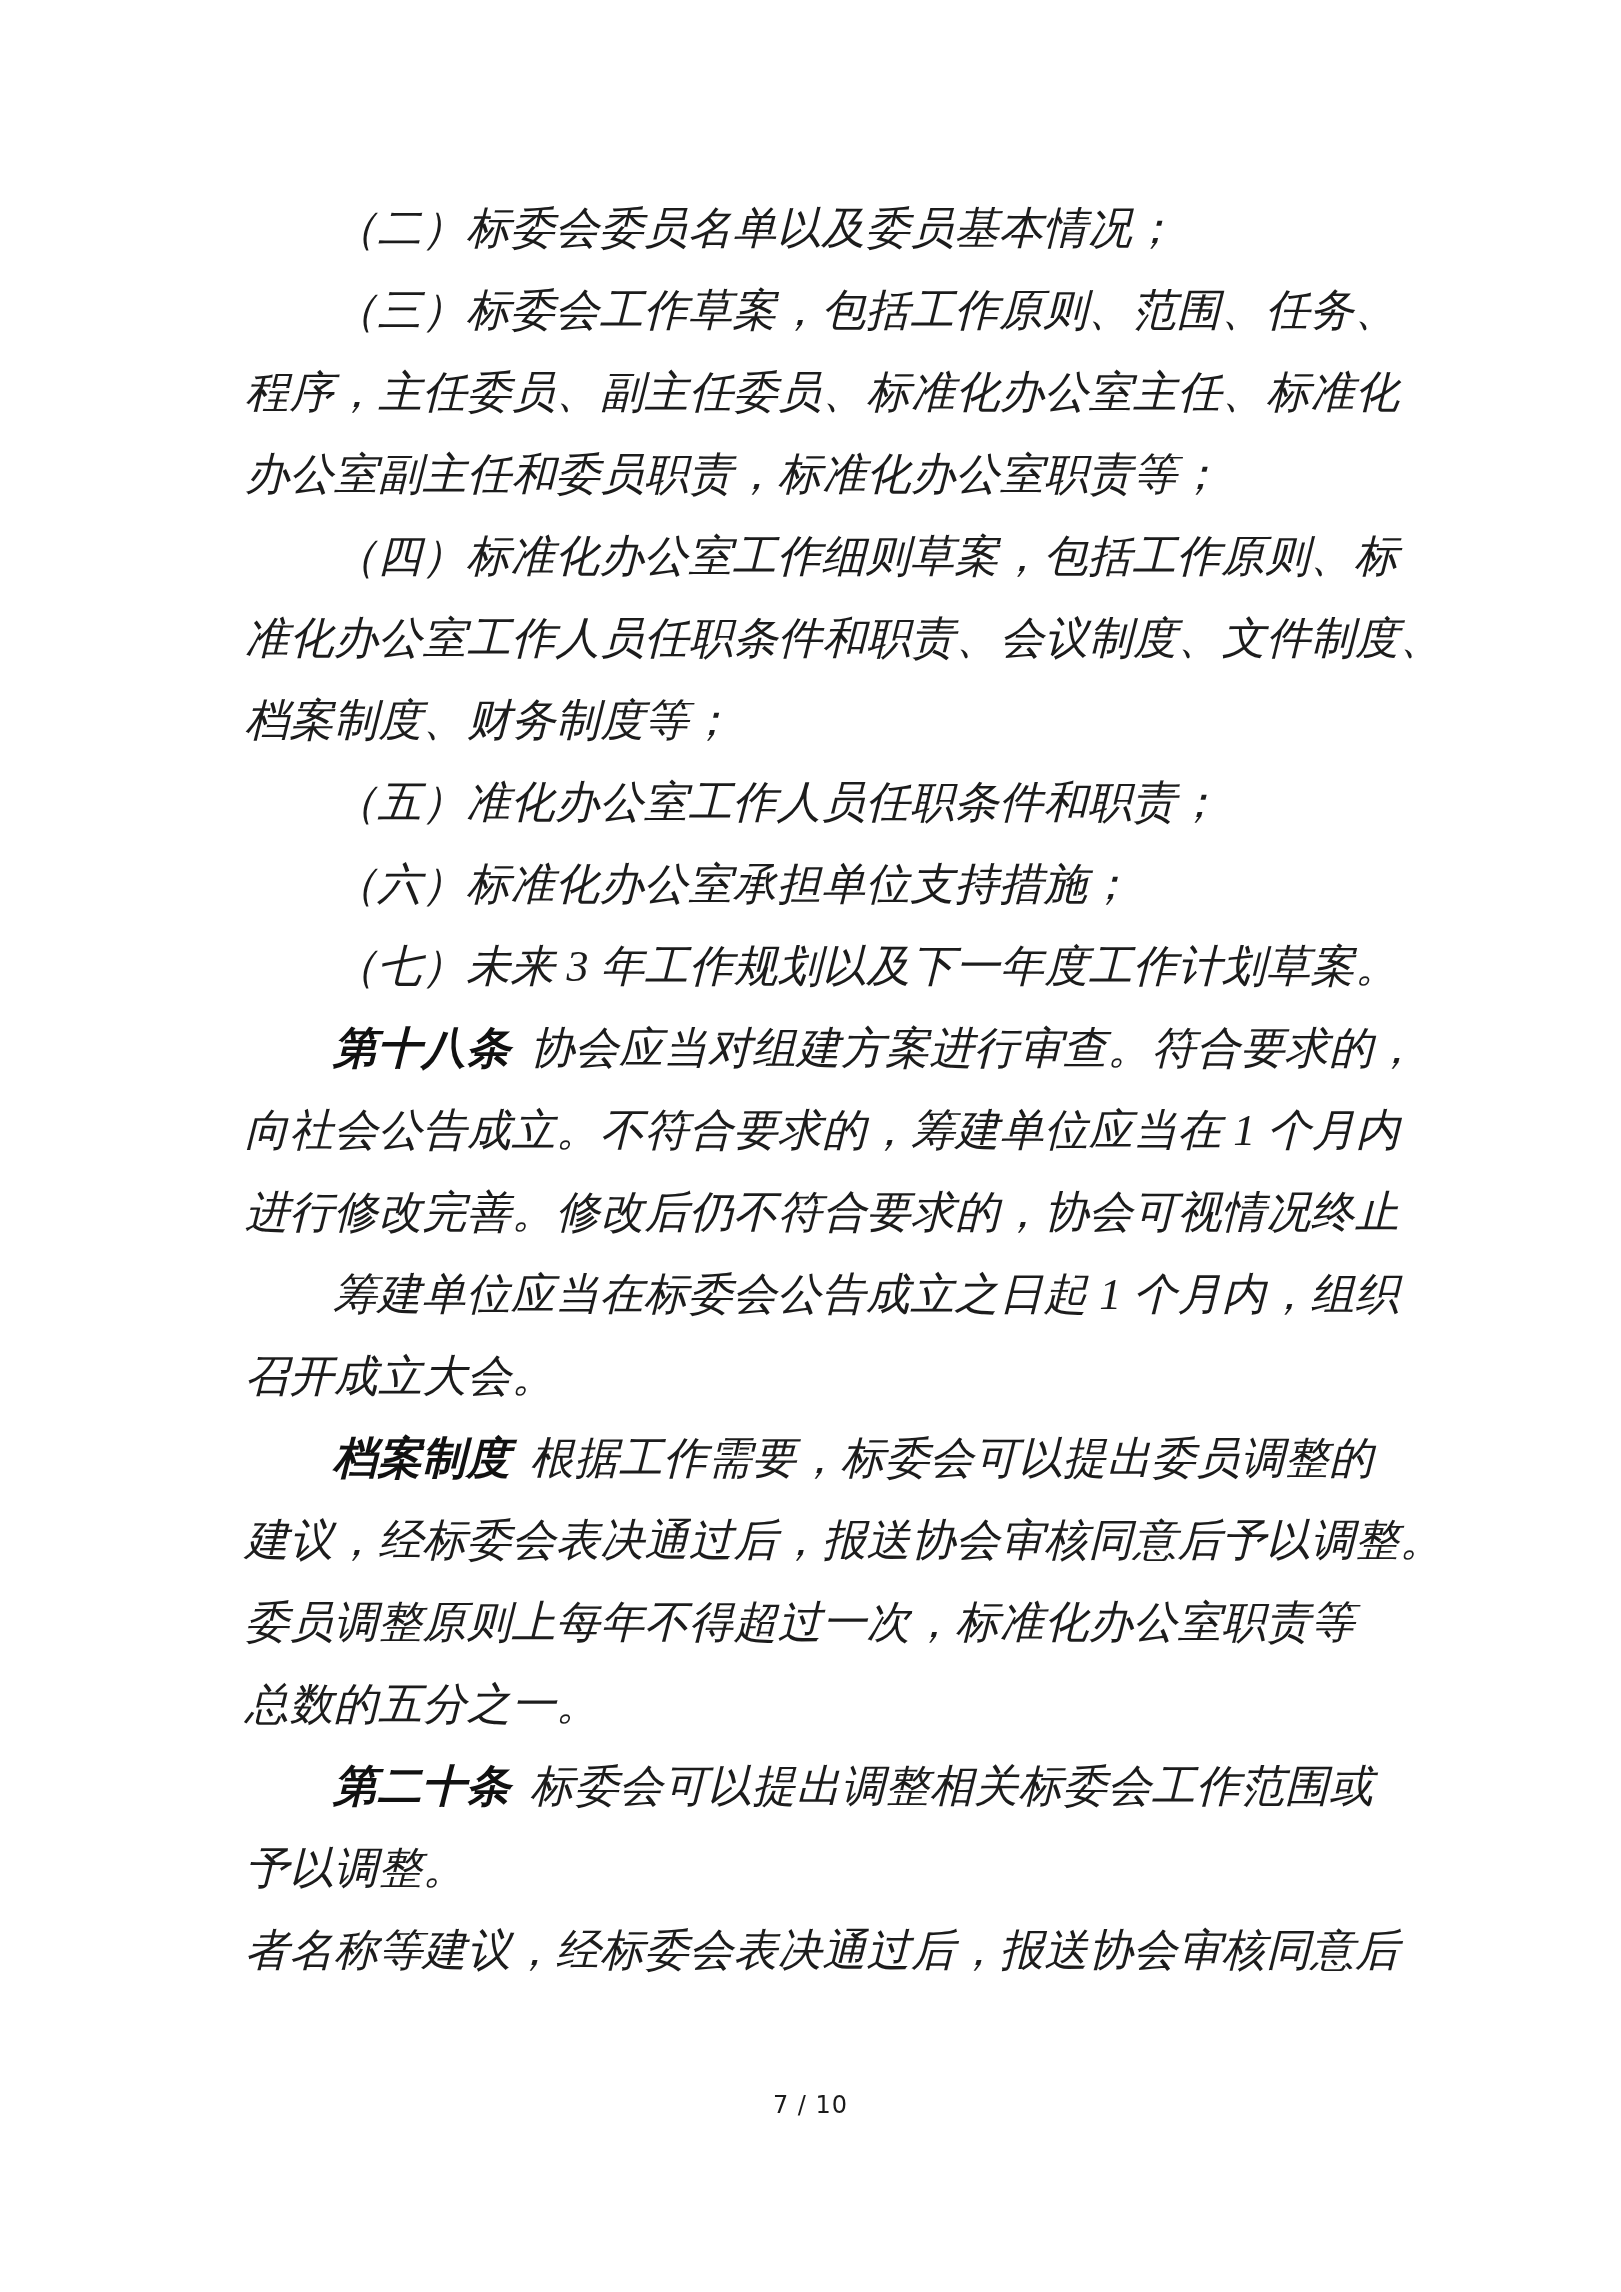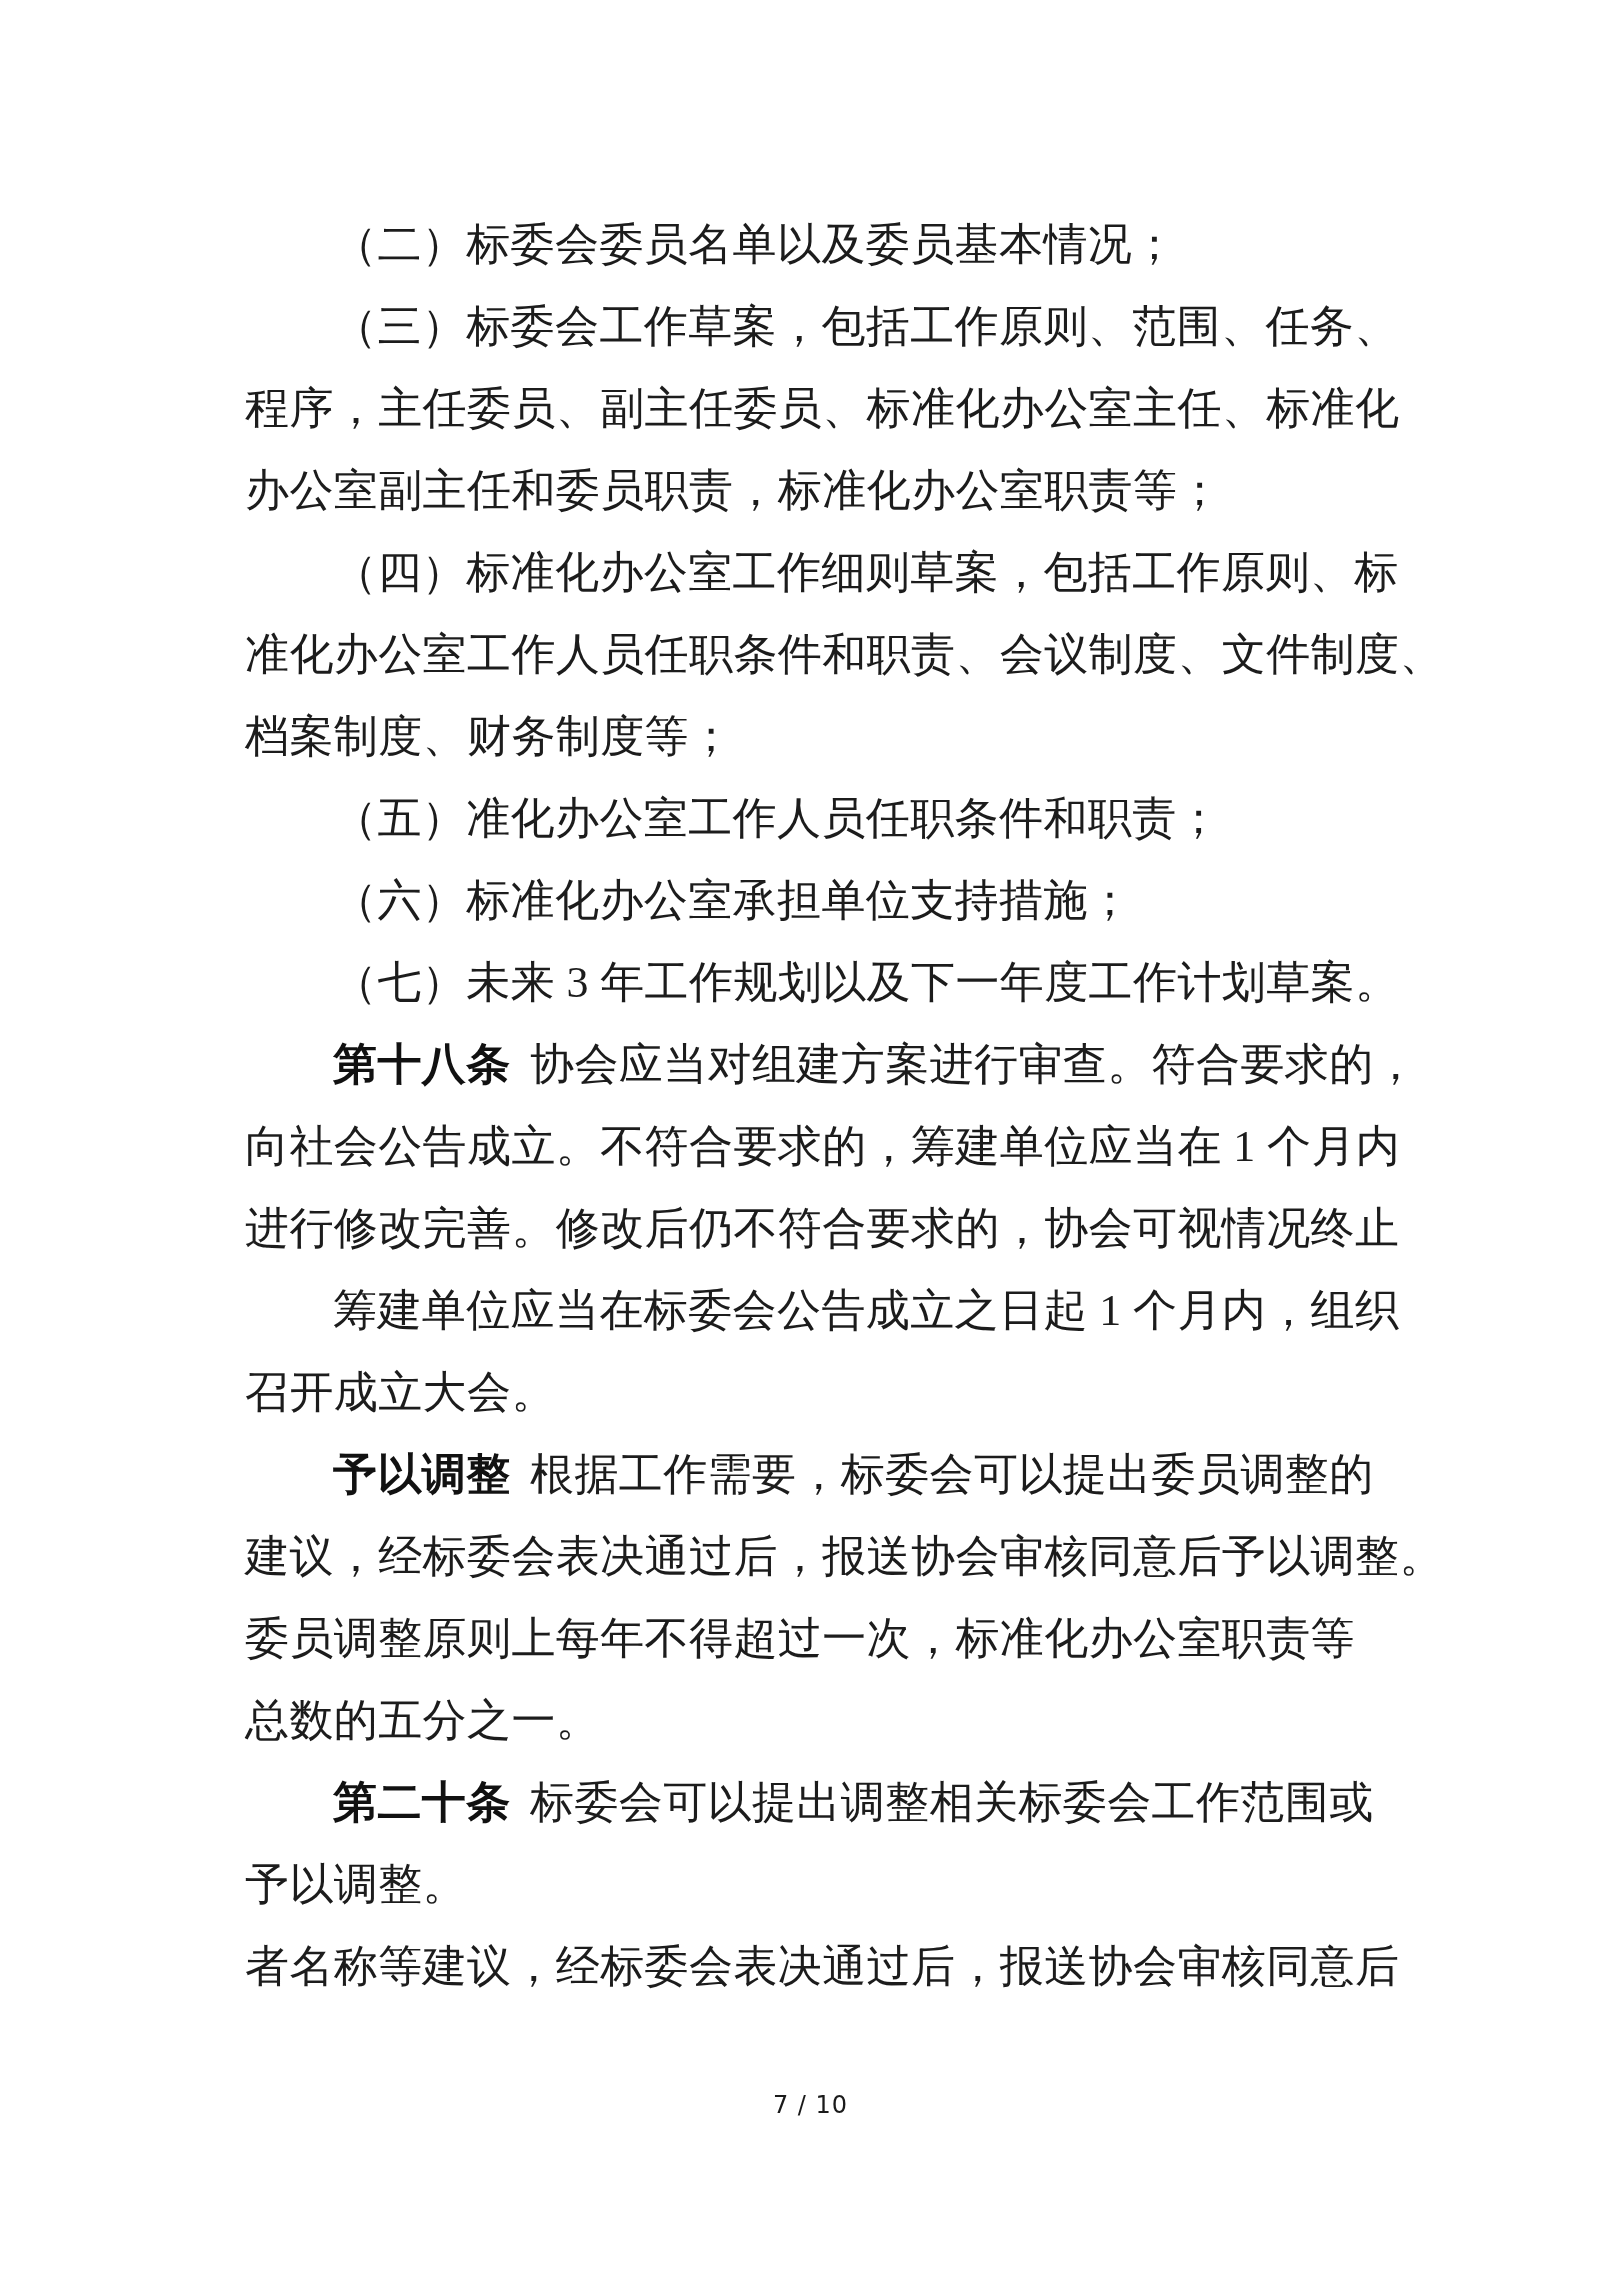--- a/index.html
+++ b/index.html
@@ -11,23 +11,24 @@
     position: relative;
     width: 1621px;
     height: 2293px;
     background: #ffffff;
     overflow: hidden;
     font-family: "Liberation Serif", "DejaVu Serif", serif;
   }
   .doc-body {
     position: absolute;
     left: 245px;
-    top: 204px;
+    top: 188px;
     width: 1152px;
     color: #1c1c1c;
+    font-style: italic;
   }
   .paragraph {
     margin: 0;
     padding: 0;
   }
   .line {
     height: 82px;
     line-height: 82px;
     font-size: 44px;
     letter-spacing: 0.4px;
@@ -86,21 +87,21 @@
       <div class="paragraph">
         <div class="line indent"><span class="seg bold">第十八条</span><span class="seg"> 协会应当对组建方案进行审查。符合要求的，</span></div>
         <div class="line"><span class="seg">向社会公告成立。不符合要求的，筹建单位应当在 1 个月内</span></div>
         <div class="line"><span class="seg">进行修改完善。修改后仍不符合要求的，协会可视情况终止</span></div>
       </div>
       <div class="paragraph">
         <div class="line indent"><span class="seg">筹建单位应当在标委会公告成立之日起 1 个月内，组织</span></div>
         <div class="line"><span class="seg">召开成立大会。</span></div>
       </div>
       <div class="paragraph">
-        <div class="line indent"><span class="seg bold">予以调整</span><span class="seg"> 根据工作需要，标委会可以提出委员调整的</span></div>
+        <div class="line indent"><span class="seg bold">档案制度</span><span class="seg"> 根据工作需要，标委会可以提出委员调整的</span></div>
         <div class="line"><span class="seg">建议，经标委会表决通过后，报送协会审核同意后予以调整。</span></div>
         <div class="line"><span class="seg">委员调整原则上每年不得超过一次，标准化办公室职责等</span></div>
         <div class="line"><span class="seg">总数的五分之一。</span></div>
       </div>
       <div class="paragraph">
         <div class="line indent"><span class="seg bold">第二十条</span><span class="seg"> 标委会可以提出调整相关标委会工作范围或</span></div>
         <div class="line"><span class="seg">予以调整。</span></div>
         <div class="line"><span class="seg">者名称等建议，经标委会表决通过后，报送协会审核同意后</span></div>
       </div>
     </div>

